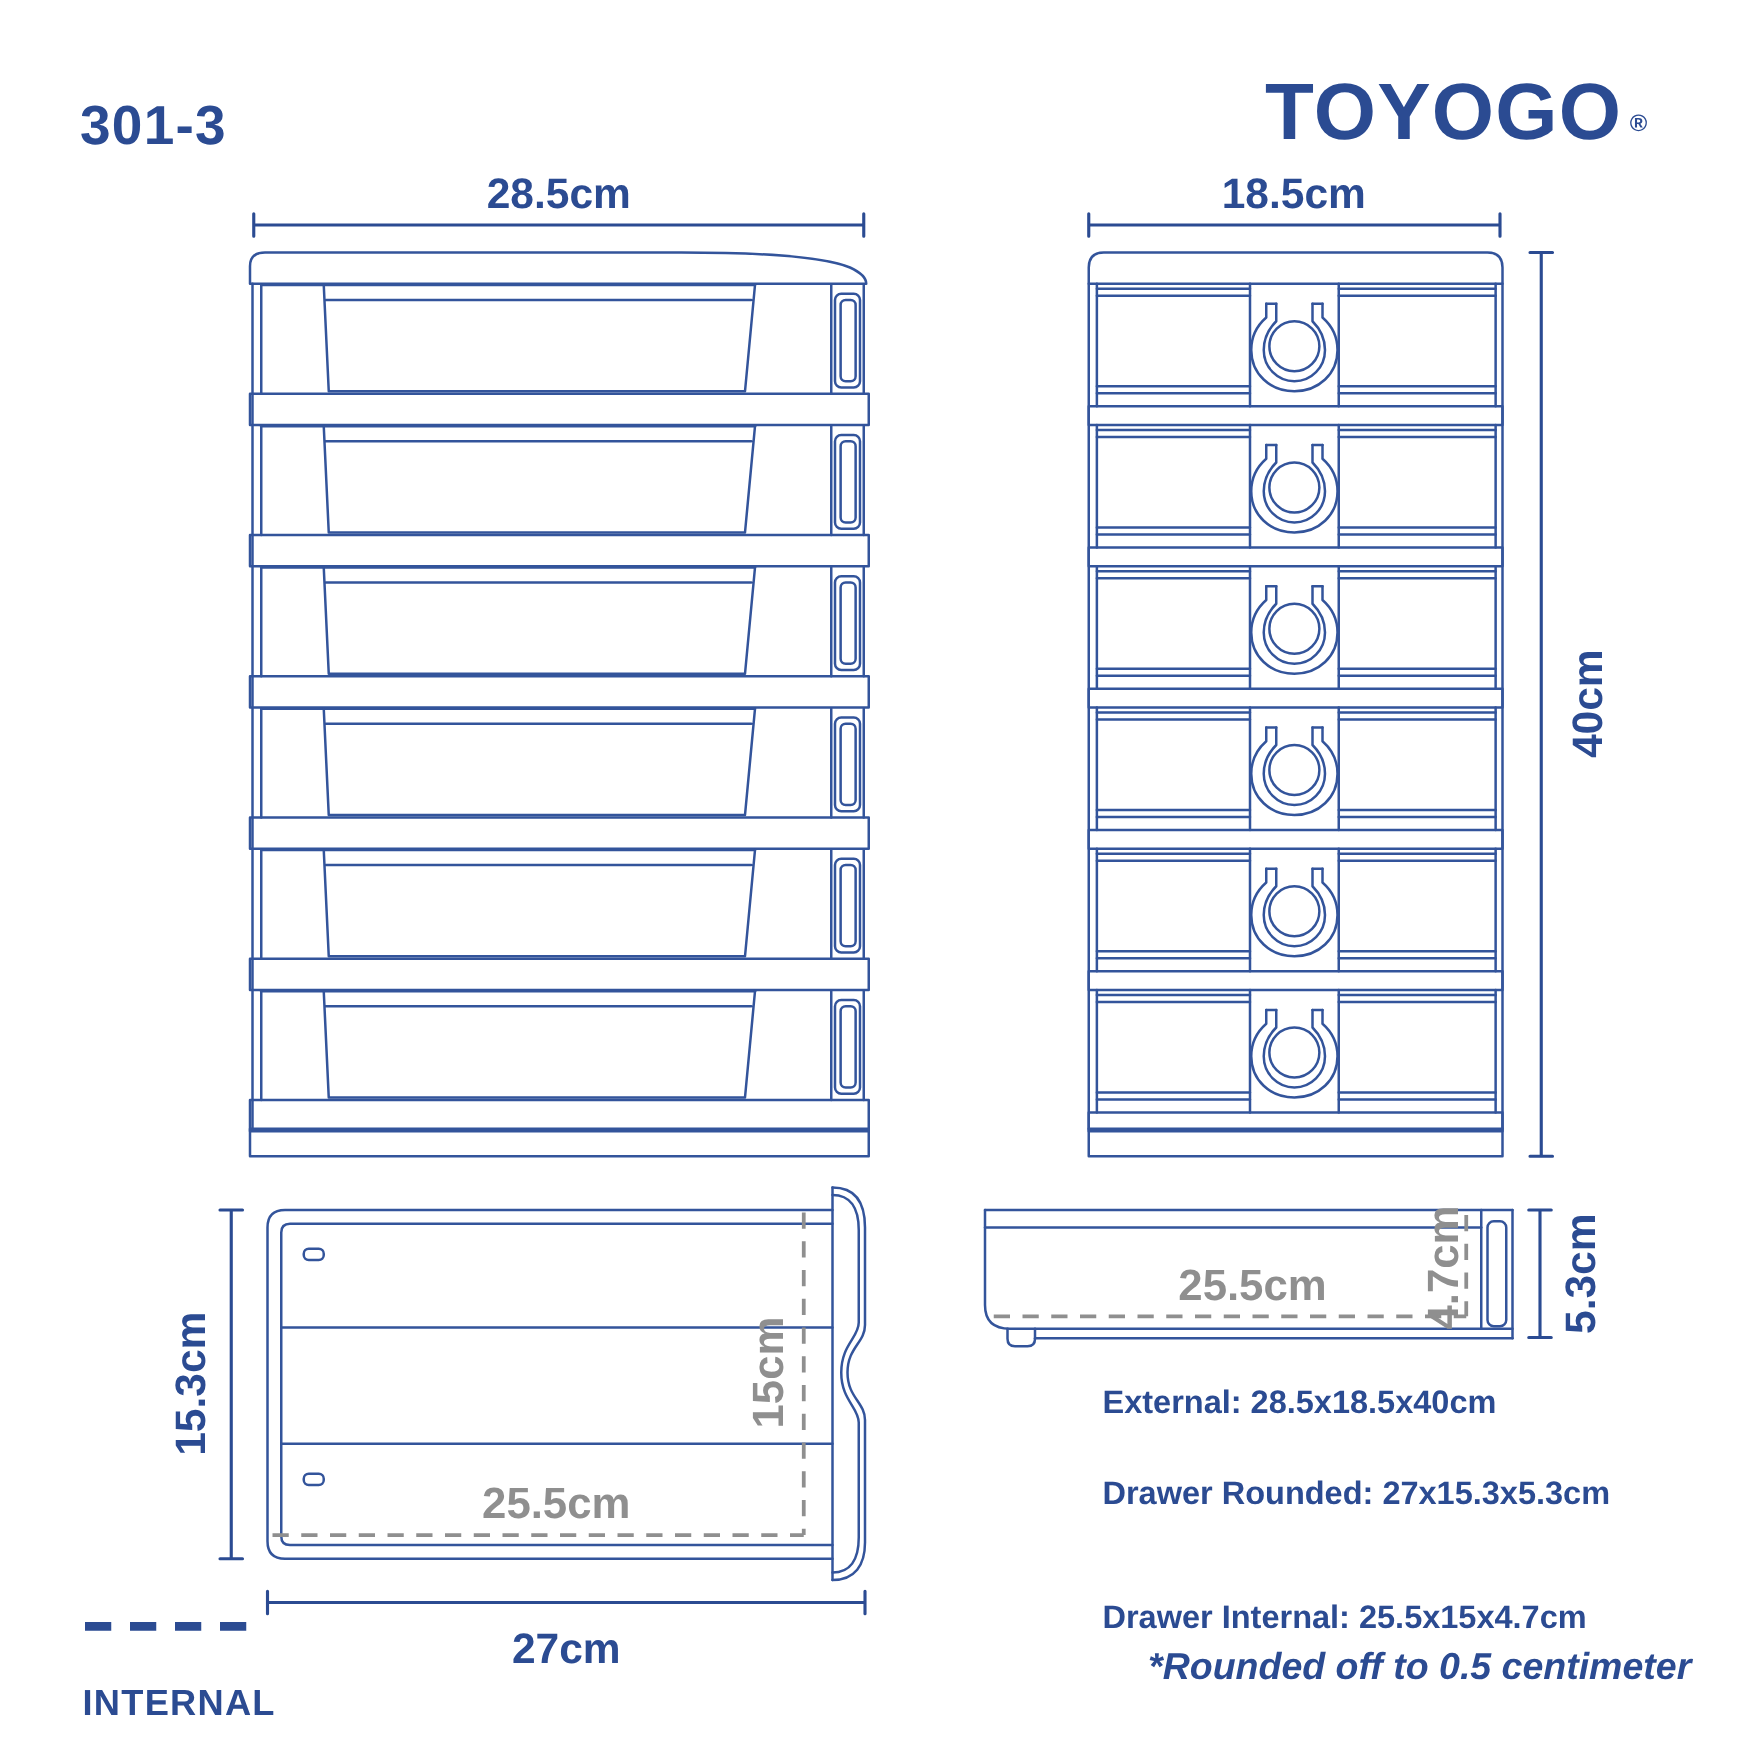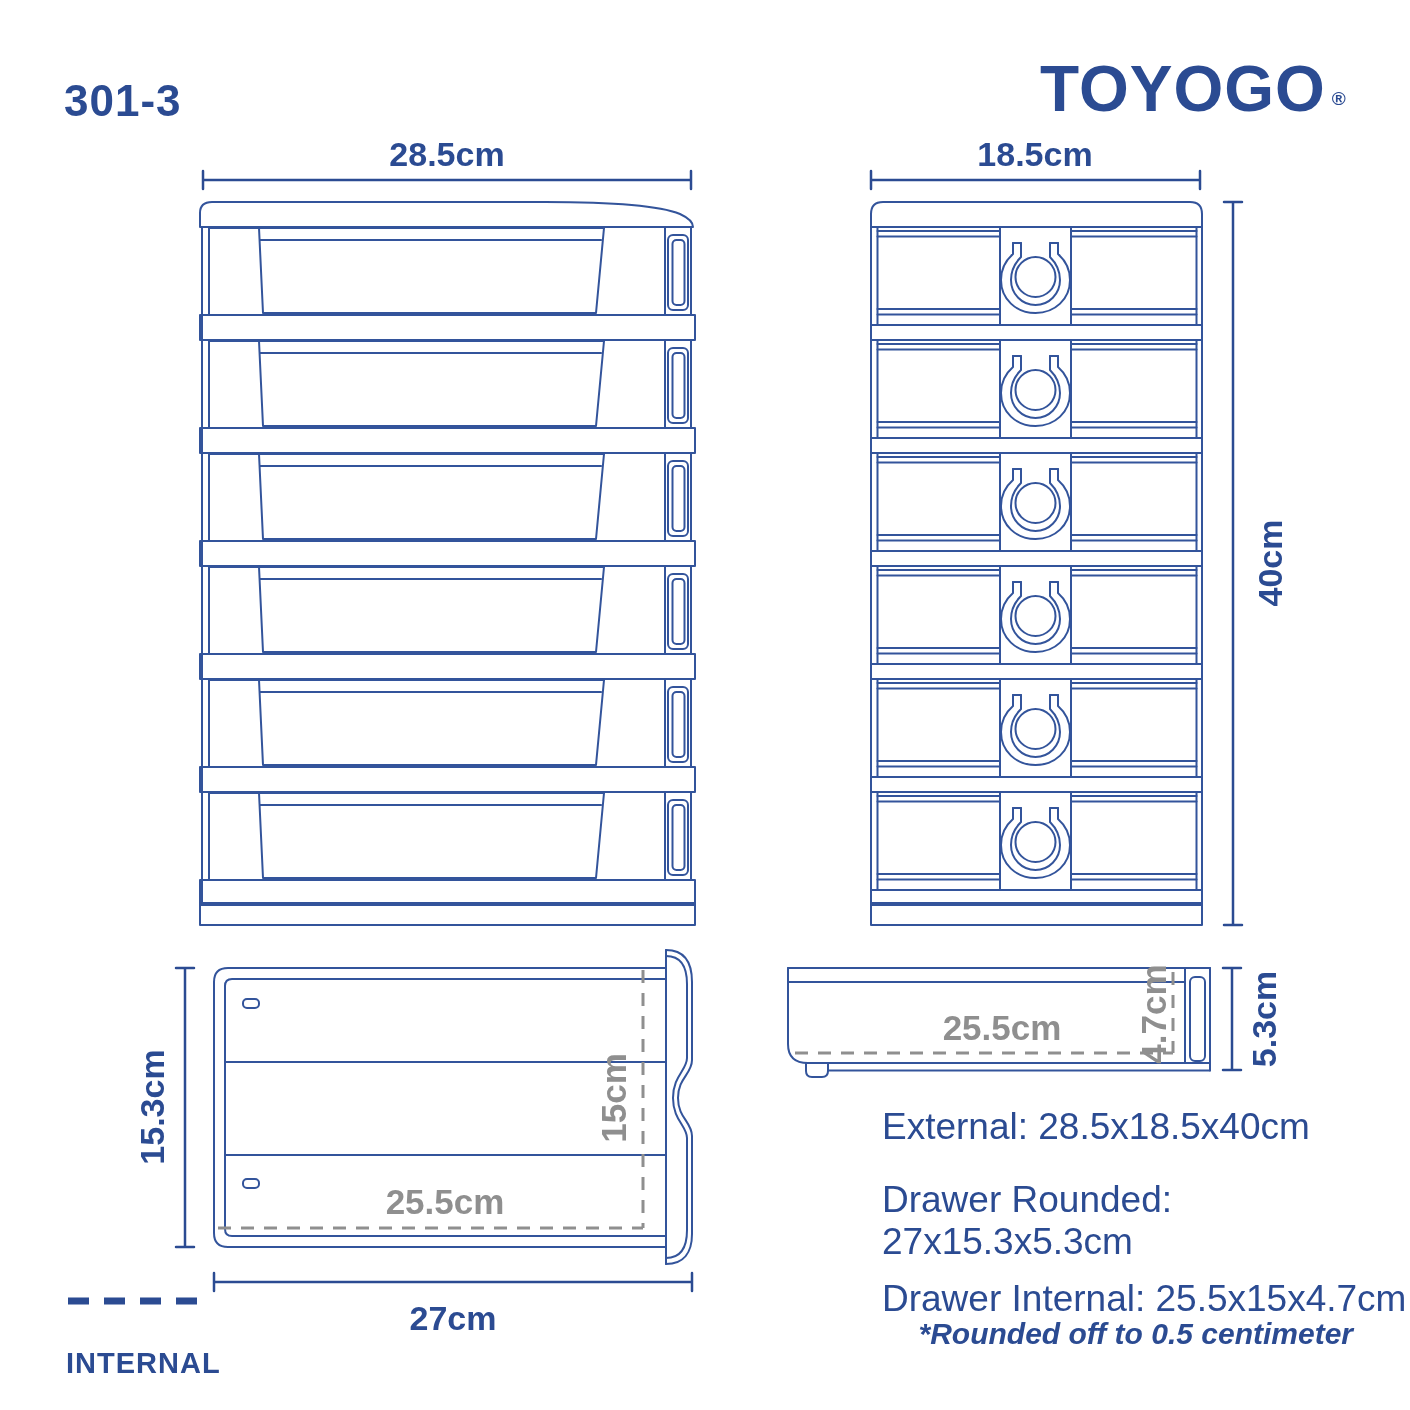--- a/index.html
+++ b/index.html
@@ -1,23 +1,23 @@
 <!DOCTYPE html>
 <html><head>
 <meta charset="utf-8">
 <style>
   html,body{margin:0;padding:0;background:#ffffff;}
   .stage{position:relative;width:1410px;height:1410px;background:#ffffff;overflow:hidden;
          font-family:"Liberation Sans",sans-serif;}
   .abs{position:absolute;}
   .blue{color:#2b4b92;}
   .model{left:64px;top:76px;font-size:44px;font-weight:800;letter-spacing:1px;}
-  .brand{left:1012px;top:52px;font-size:64px;font-weight:800;letter-spacing:1px;margin-left:28px;}
+  .brand{left:1012px;top:52px;font-size:64px;font-weight:800;letter-spacing:1px;}
   .brand .reg{font-size:19px;font-weight:700;margin-left:6px;vertical-align:6px;}
-  .spec{left:882px;font-size:37px;font-weight:400;}
+  .spec{left:882px;font-size:26px;font-weight:700;}
   .spec1{top:1106px;}
   .spec2{top:1179px;}
   .spec3{top:1278px;}
   .footnote{right:57px;top:1317px;font-size:30px;font-weight:600;font-style:italic;}
   .internal-label{left:66px;top:1312px;font-size:29px;font-weight:700;letter-spacing:1px;margin-top:35px;}
   svg{position:absolute;left:0;top:0;}
   svg text{font-family:"Liberation Sans",sans-serif;}
   .draw{fill:none;stroke:#33549b;stroke-width:2;stroke-linejoin:round;stroke-linecap:round;}
   .dimline{fill:none;stroke:#2b4b92;stroke-width:2.5;stroke-linecap:round;}
   .dimtext{fill:#2b4b92;font-size:34px;font-weight:600;}

